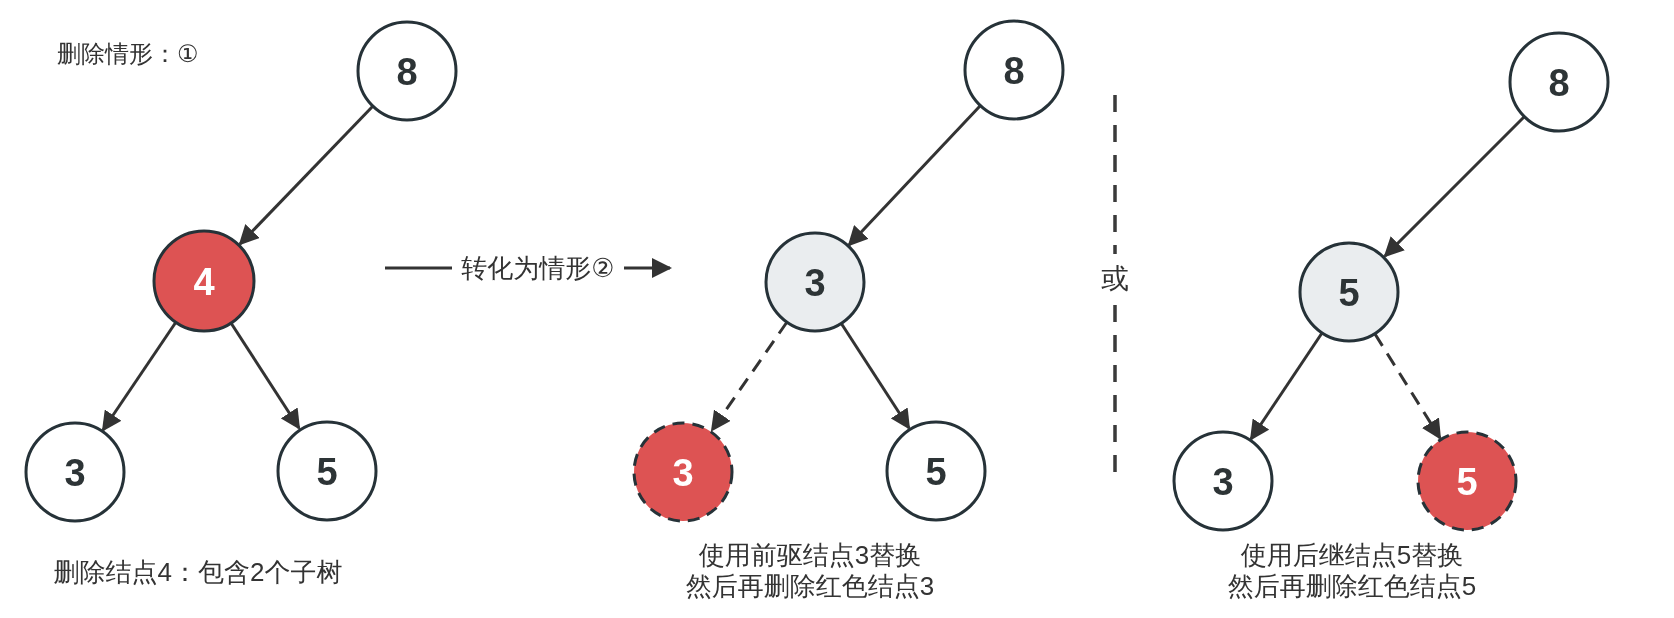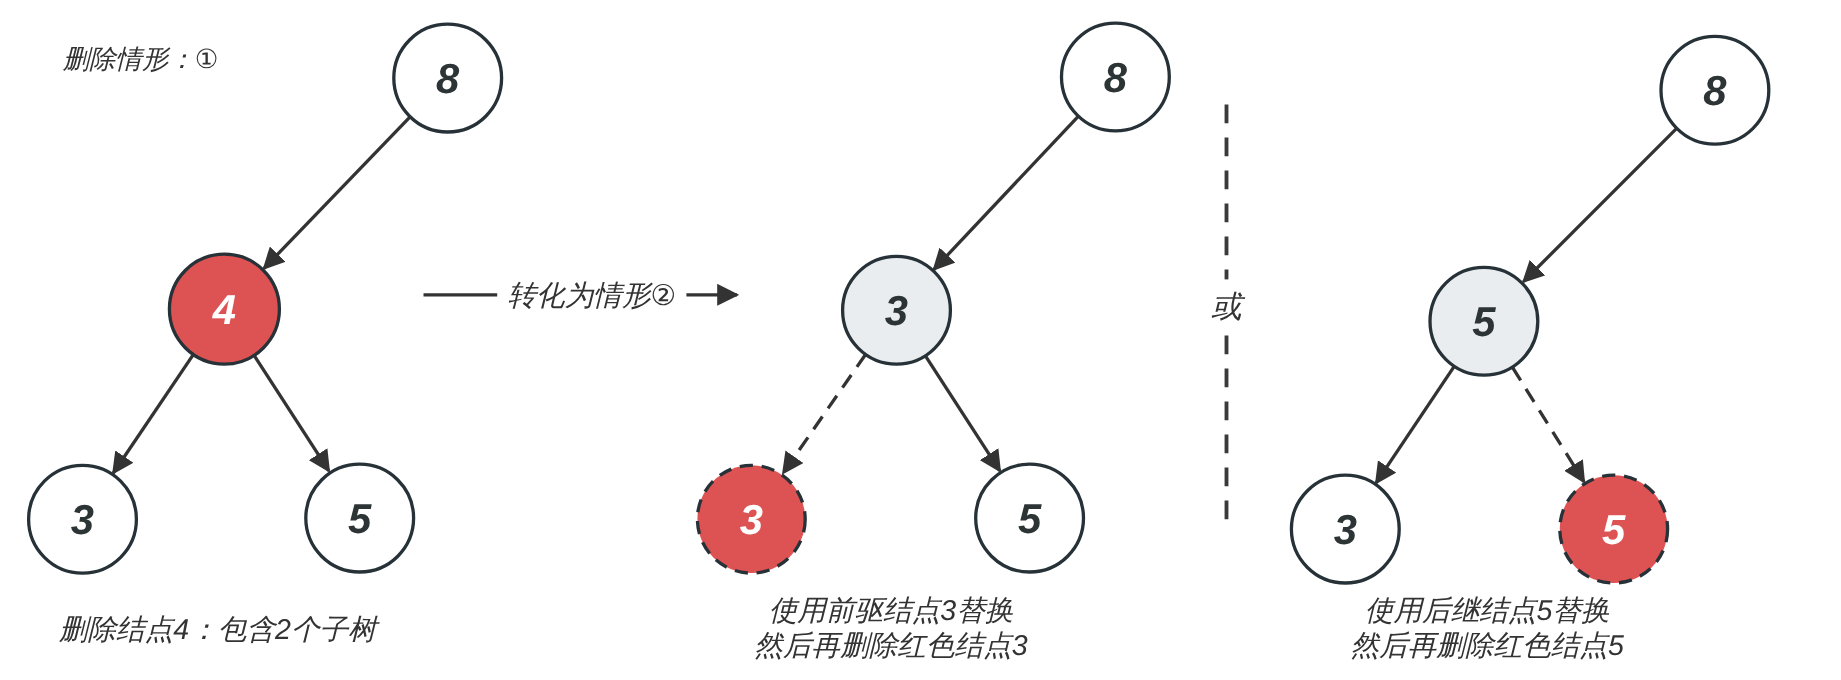--- a/index.html
+++ b/index.html
@@ -8,21 +8,20 @@
     background: #ffffff;
     width: 1674px;
     height: 618px;
     overflow: hidden;
     font-family: "Liberation Sans", "DejaVu Sans", sans-serif;
   }
   .canvas {
     position: relative;
     width: 1674px;
     height: 618px;
-    font-style: italic;
   }
   svg { display: block; }
 
   .node-circle {
     fill: #ffffff;
     stroke: #263238;
     stroke-width: 3;
   }
   .node-red   { fill: #dd5353; }
   .node-gray  { fill: #eaedef; }

